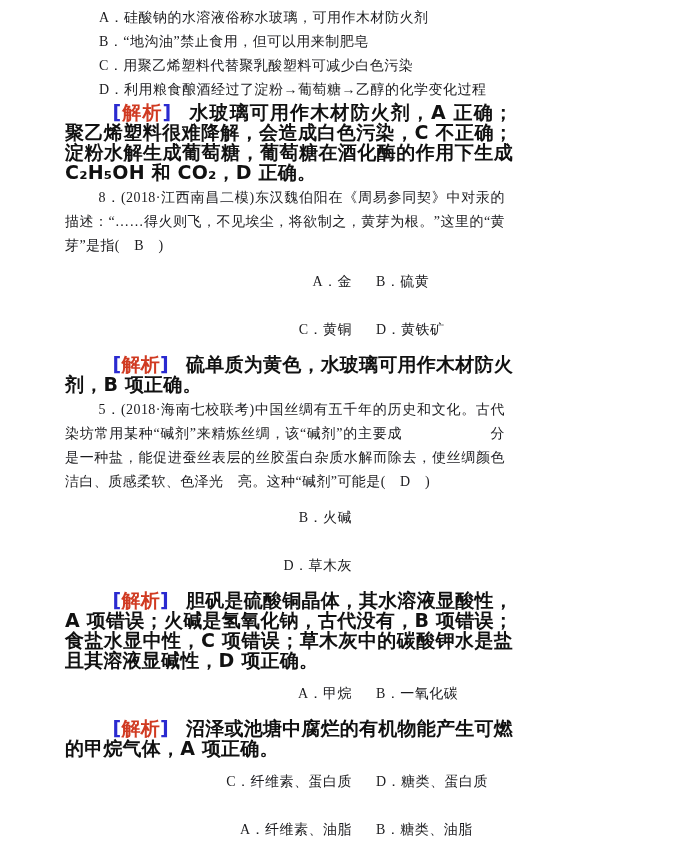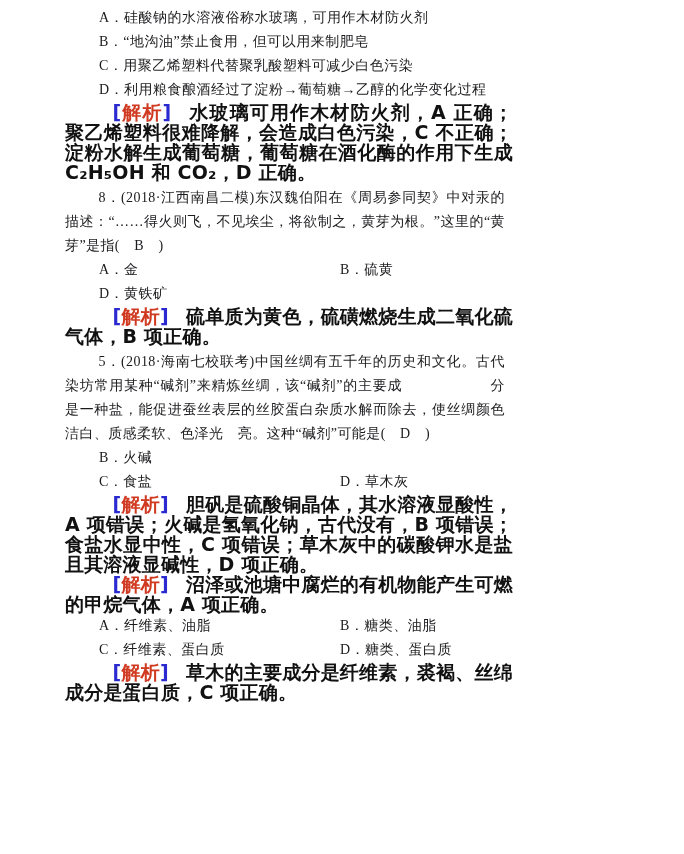--- a/index.html
+++ b/index.html
@@ -29,22 +29,23 @@
     letter-spacing: 0.5px;
   }
   
   .opt-row {
     display: flex;
     padding-left: 34px;
     line-height: 24px;
     margin: 0;
   }
   .opt-row .opt-cell {
-    margin: 0;
+    margin: 12px;
     letter-spacing: 0.5px;
+    text-align: right;
   }
   .opt-row .opt-cell:first-child {
     width: 241px;
     flex: 0 0 241px;
   }
   
   .stem {
     margin: 4px 8px 0 0;
     text-indent: 2.4em;
     text-align: justify;
@@ -83,35 +84,39 @@
     <p class="opt-single">B．“地沟油”禁止食用，但可以用来制肥皂</p>
     <p class="opt-single">C．用聚乙烯塑料代替聚乳酸塑料可减少白色污染</p>
     <p class="opt-single">D．利用粮食酿酒经过了淀粉→葡萄糖→乙醇的化学变化过程</p>
     <p class="analysis"><span><span class="br">[</span><span class="jx-word">解析</span><span class="br">]</span></span><span class="jx-text">水玻璃可用作木材防火剂，A 正确；聚乙烯塑料很难降解，会造成白色污染，C 不正确；淀粉水解生成葡萄糖，葡萄糖在酒化酶的作用下生成 C₂H₅OH 和 CO₂，D 正确。</span></p>
     <p class="stem">8．(2018·江西南昌二模)东汉魏伯阳在《周易参同契》中对汞的描述：“……得火则飞，不见埃尘，将欲制之，黄芽为根。”这里的“黄芽”是指(　B　)</p>
     <div class="opt-row">
     <p class="opt-cell">A．金</p>
     <p class="opt-cell">B．硫黄</p>
   </div>
     <div class="opt-row">
+    <p class="opt-cell">C．黄铜</p>
     <p class="opt-cell">D．黄铁矿</p>
   </div>
-    <p class="analysis"><span><span class="br">[</span><span class="jx-word">解析</span><span class="br">]</span></span><span class="jx-text">硫单质为黄色，硫磺燃烧生成二氧化硫气体，B 项正确。</span></p>
+    <p class="analysis"><span><span class="br">[</span><span class="jx-word">解析</span><span class="br">]</span></span><span class="jx-text">硫单质为黄色，水玻璃可用作木材防火剂，B 项正确。</span></p>
     <p class="stem">5．(2018·海南七校联考)中国丝绸有五千年的历史和文化。古代染坊常用某种“碱剂”来精炼丝绸，该“碱剂”的主要成　　　　　　分是一种盐，能促进蚕丝表层的丝胶蛋白杂质水解而除去，使丝绸颜色洁白、质感柔软、色泽光　亮。这种“碱剂”可能是(　D　)</p>
     <div class="opt-row">
     <p class="opt-cell">B．火碱</p>
   </div>
     <div class="opt-row">
-    <p class="opt-cell">C．食盐</p>
     <p class="opt-cell">D．草木灰</p>
   </div>
     <p class="analysis"><span><span class="br">[</span><span class="jx-word">解析</span><span class="br">]</span></span><span class="jx-text">胆矾是硫酸铜晶体，其水溶液显酸性，A 项错误；火碱是氢氧化钠，古代没有，B 项错误；食盐水显中性，C 项错误；草木灰中的碳酸钾水是盐且其溶液显碱性，D 项正确。</span></p>
+    <div class="opt-row">
+    <p class="opt-cell">A．甲烷</p>
+    <p class="opt-cell">B．一氧化碳</p>
+  </div>
     <p class="analysis"><span><span class="br">[</span><span class="jx-word">解析</span><span class="br">]</span></span><span class="jx-text">沼泽或池塘中腐烂的有机物能产生可燃的甲烷气体，A 项正确。</span></p>
+    <div class="opt-row">
+    <p class="opt-cell">C．纤维素、蛋白质</p>
+    <p class="opt-cell">D．糖类、蛋白质</p>
+  </div>
     <div class="opt-row">
     <p class="opt-cell">A．纤维素、油脂</p>
     <p class="opt-cell">B．糖类、油脂</p>
-  </div>
-    <div class="opt-row">
-    <p class="opt-cell">C．纤维素、蛋白质</p>
-    <p class="opt-cell">D．糖类、蛋白质</p>
   </div>
     <p class="analysis"><span><span class="br">[</span><span class="jx-word">解析</span><span class="br">]</span></span><span class="jx-text">草木的主要成分是纤维素，裘褐、丝绵成分是蛋白质，C 项正确。</span></p>
   </div>
 
 </body></html>

